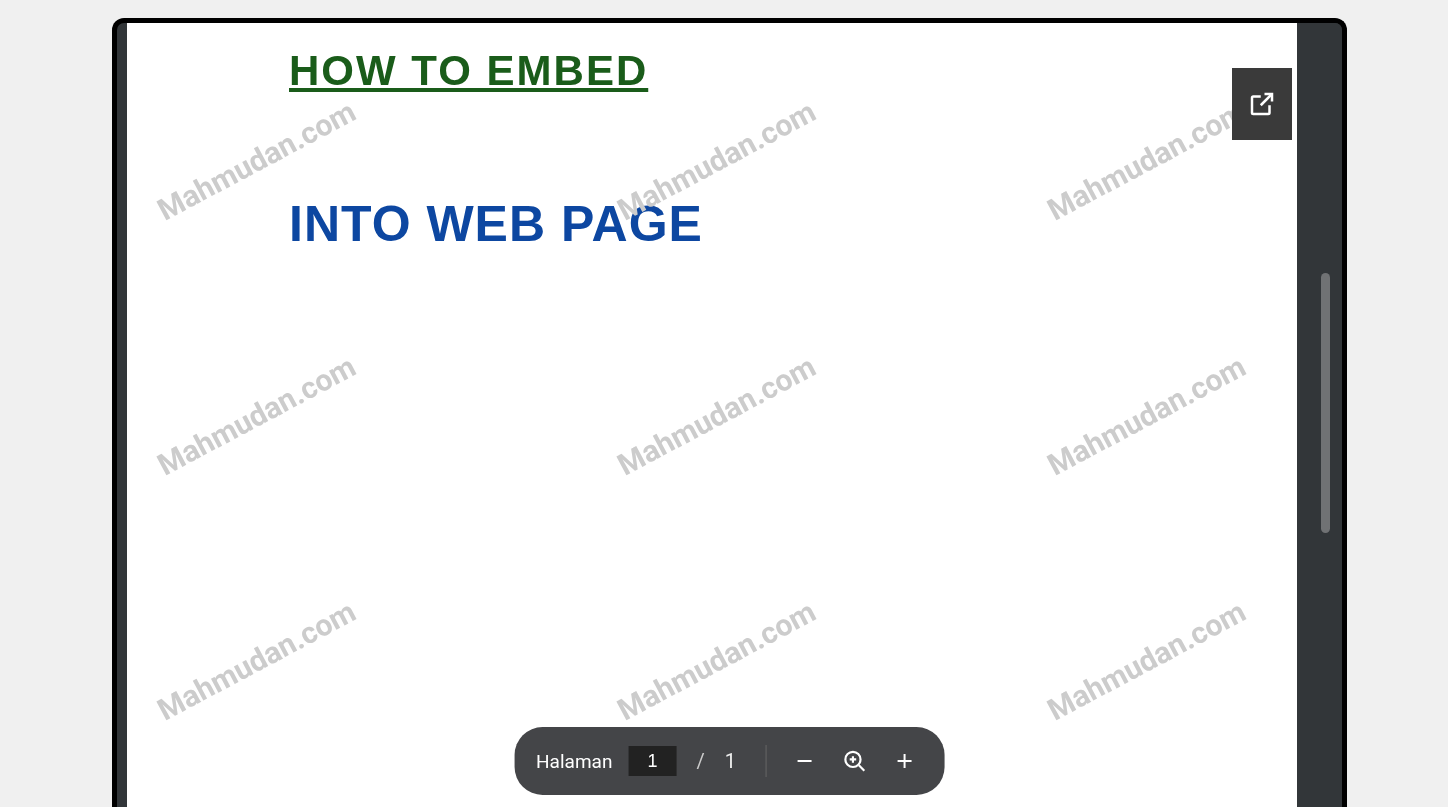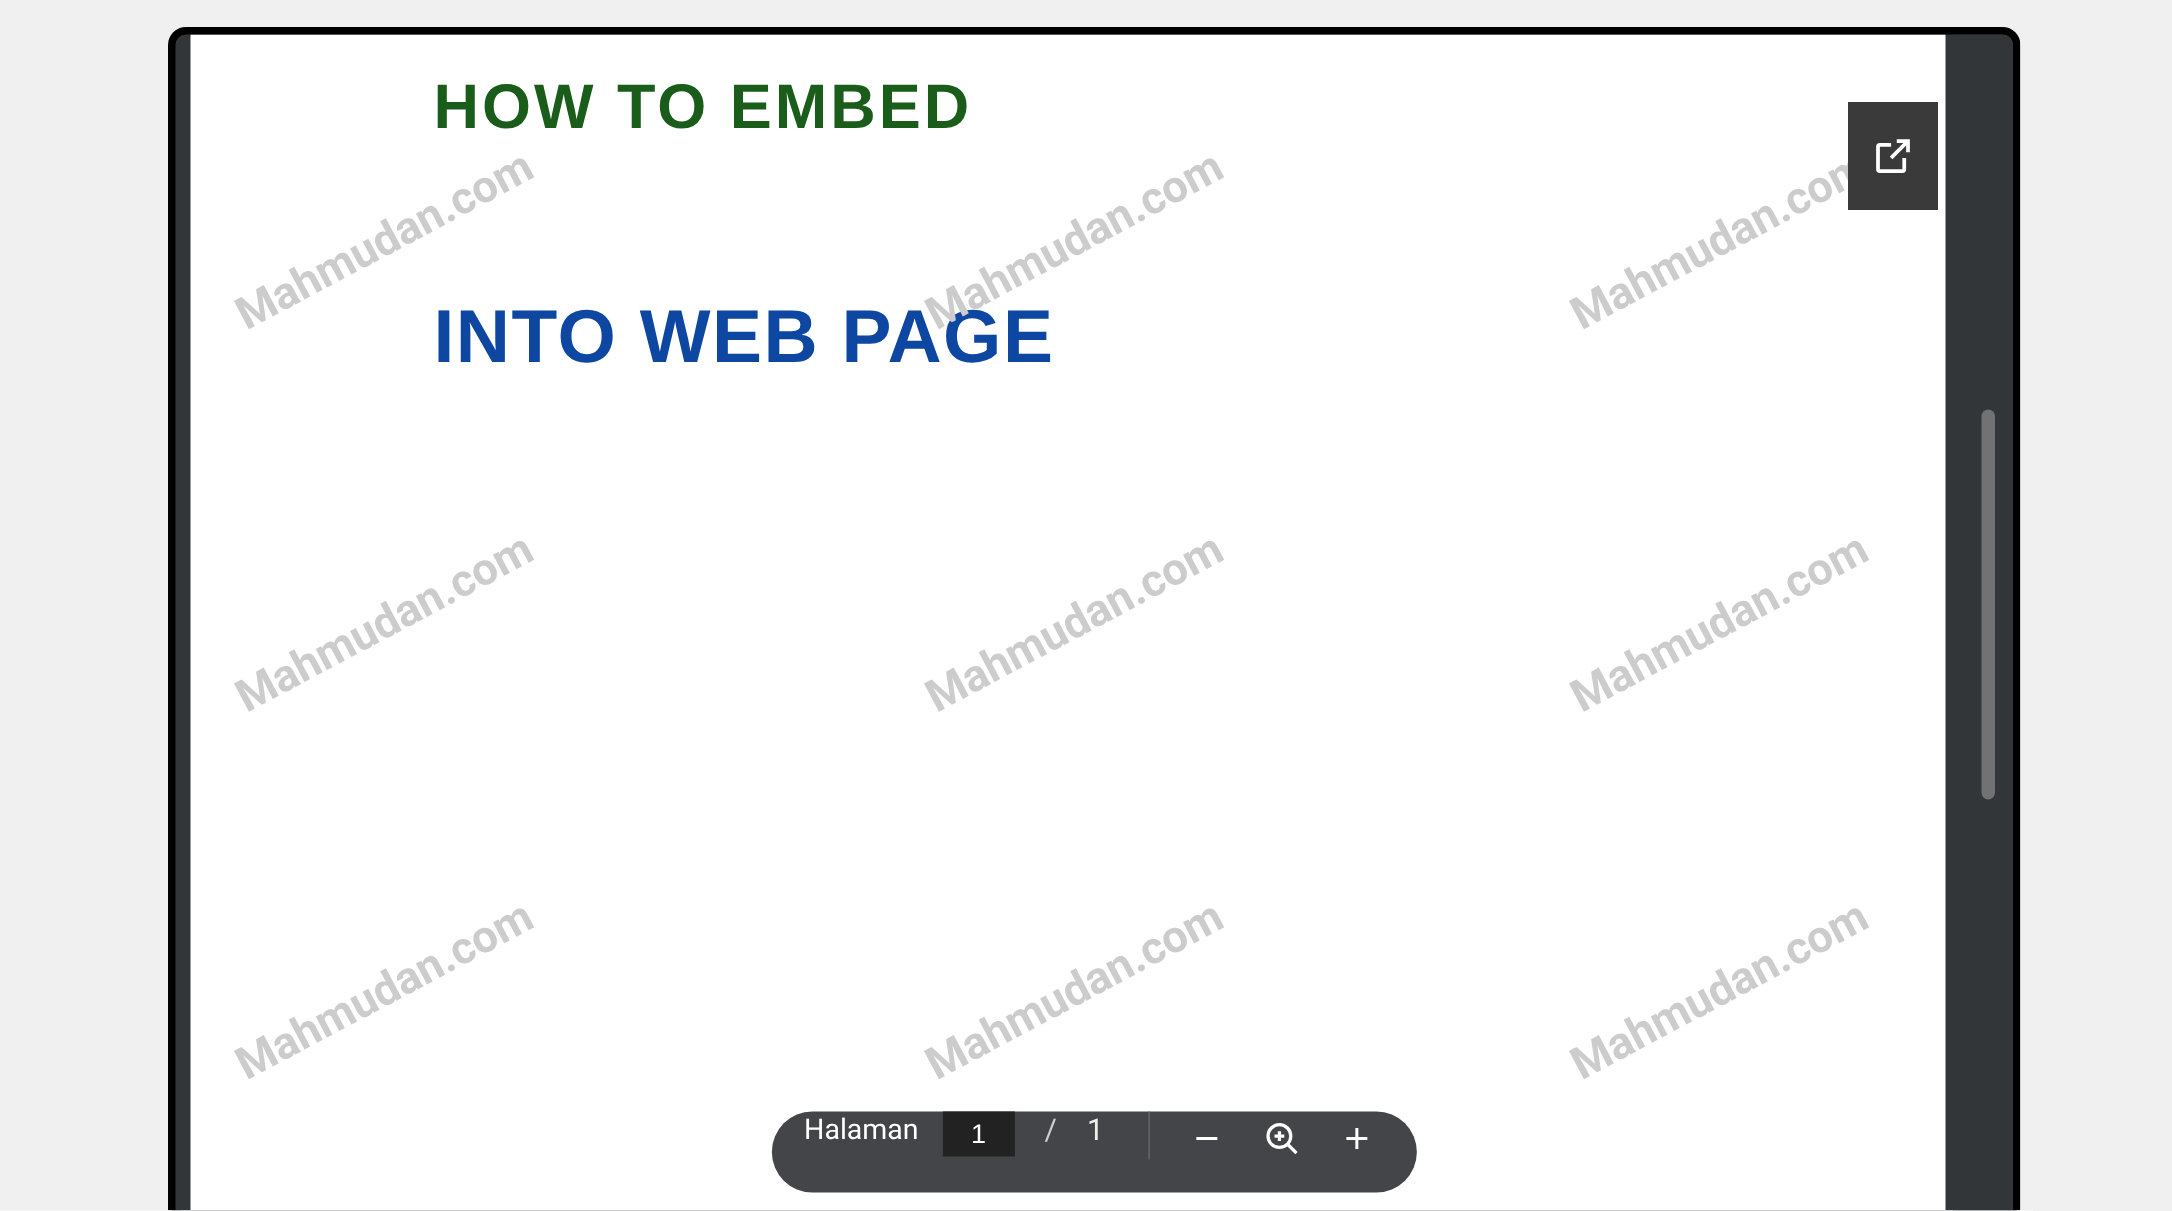--- a/index.html
+++ b/index.html
@@ -34,20 +34,21 @@
       overflow: hidden;
     }
     .doc-heading {
       color: #1a5c1a;
       font-weight: 900;
       font-size: 42px;
       letter-spacing: 2px;
       font-family: "Arial Black", Arial, sans-serif;
       margin-bottom: 30px;
       margin-left: 2px;
+      text-decoration: underline;
     }
     .doc-big-red1 {
       color: #b71c1c;
       font-weight: 900;
       font-size: 200px;
       line-height: 0.85;
       font-family: "Arial Black", Arial, sans-serif;
       letter-spacing: -4px;
       margin-left: 6px;
     }
@@ -106,24 +107,25 @@
       display: flex;
       align-items: center;
       justify-content: center;
       cursor: pointer;
     }
     .toolbar {
       position: absolute;
       left: 50%;
       transform: translateX(-50%);
       bottom: 12px;
-      height: 54px;
+      height: 68px;
       background: #444548;
       border-radius: 28px;
       display: flex;
+      align-items: center;
       padding: 0 22px;
       gap: 14px;
       color: #fff;
       font-size: 20px;
     }
     .page-label { margin-right: 2px; font-size: 19px; }
     .page-input {
       width: 48px;
       height: 30px;
       background: #222;

